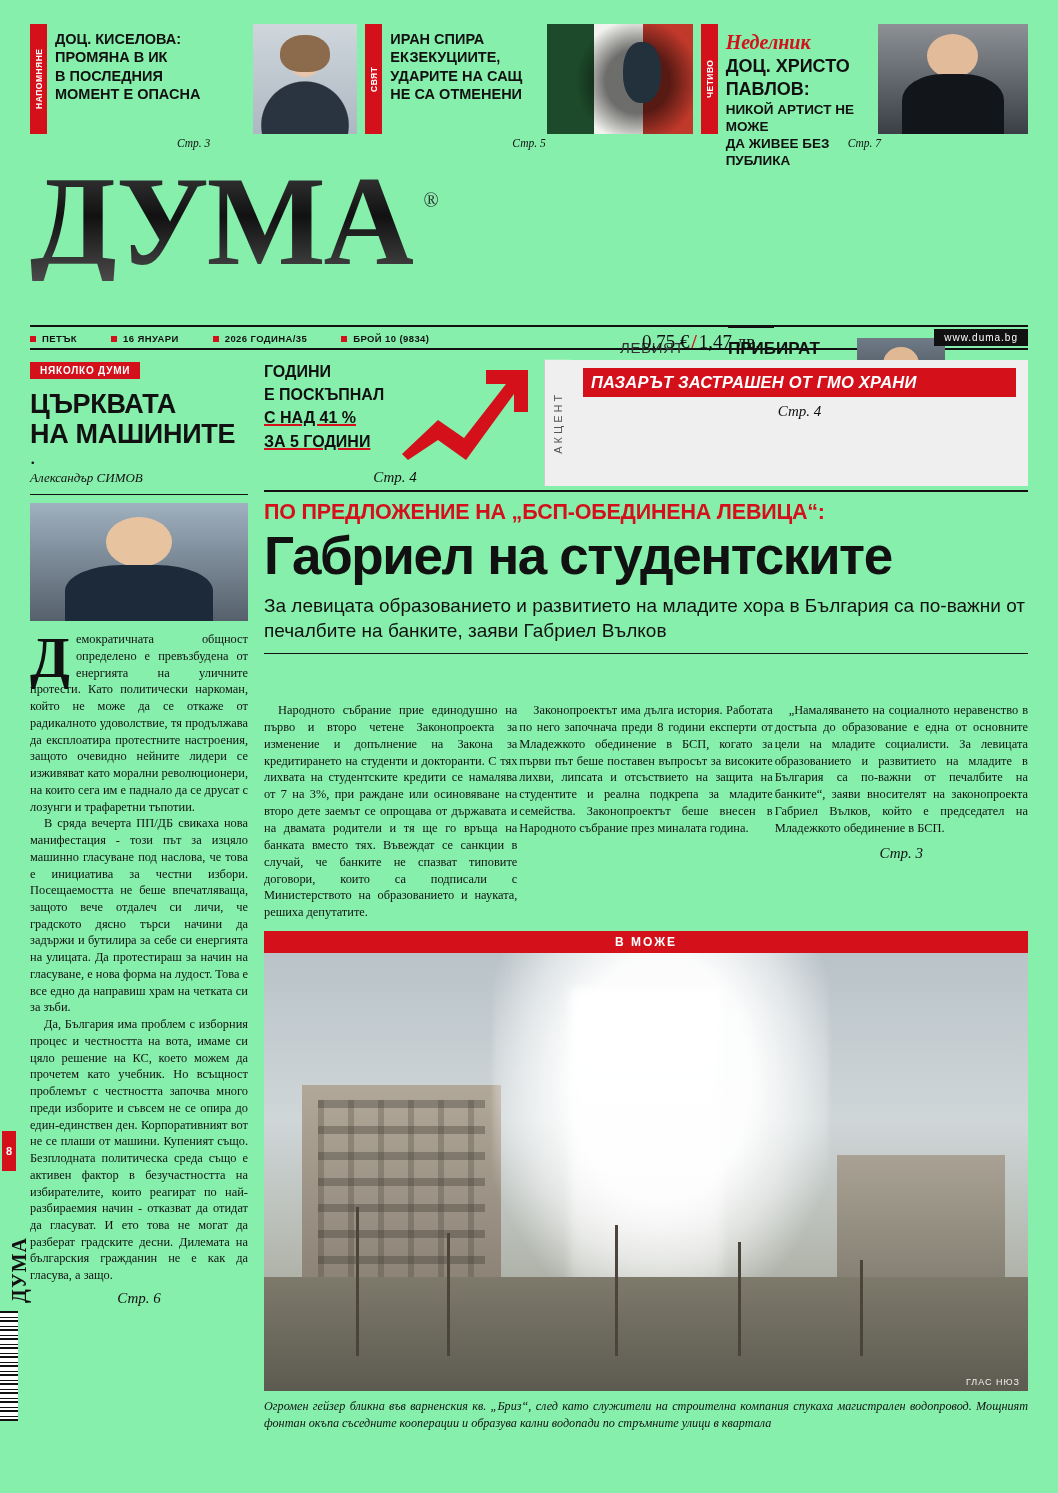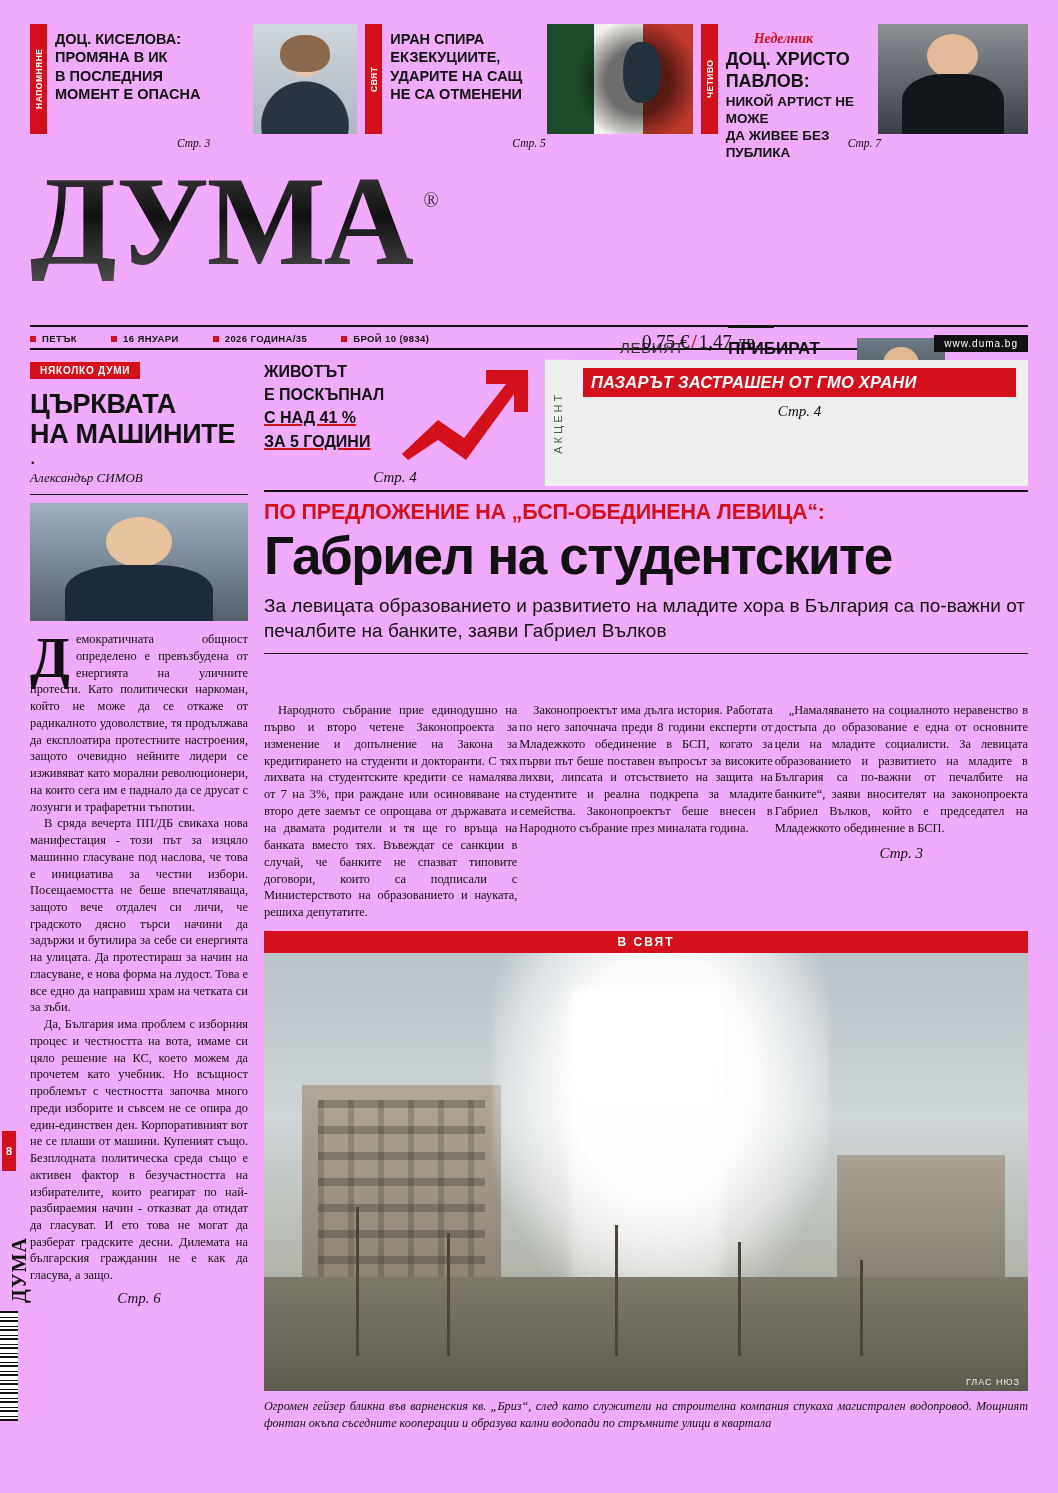--- a/index.html
+++ b/index.html
@@ -1,31 +1,31 @@
 <!DOCTYPE html>
 <html><head>
 <meta charset="utf-8">
 <style>
   html,body{margin:0;padding:0;background:#fff;}
   body{width:1058px;height:1493px;font-family:"Liberation Serif",serif;color:#111;position:relative;overflow:hidden;}
-  .page{width:1058px;height:1493px;position:relative;background:#f0abfc;}
+  .page{width:1058px;height:1493px;position:relative;background:#86efac;}
 
   
   .teaser-strip{display:flex;gap:8px;padding:24px 30px 0 30px;box-sizing:border-box;}
   .teaser{flex:1;position:relative;display:flex;height:110px;border-bottom:0;}
   .teaser .tag{writing-mode:vertical-rl;transform:rotate(180deg);background:#d4111b;color:#fff;font-family:"Liberation Sans",sans-serif;font-size:8.5px;font-weight:700;letter-spacing:.5px;display:flex;align-items:center;justify-content:center;width:17px;text-align:center;}
   .teaser .txt{flex:1;padding:6px 6px 0 8px;font-family:"Liberation Sans",sans-serif;font-weight:700;font-size:14.5px;line-height:1.26;color:#111;}
   .teaser .thumb{width:108px;height:110px;overflow:hidden;position:relative;background:#222;}
   .teaser.t3 .thumb{width:150px;}
   .teaser.t2 .thumb{width:146px;}
   .teaser.t1 .thumb{width:104px;}
   .page-ref{font-style:italic;font-size:11.5px;text-align:center;color:#111;margin-top:3px;font-family:"Liberation Serif",serif;}
   .teaser-refs{display:flex;gap:8px;padding:0 30px;box-sizing:border-box;}
   .teaser-refs>div{flex:1;text-align:center;}
-  .script-word{font-family:"Liberation Serif",serif;font-style:italic;color:#d4111b;font-size:14px;font-weight:700;margin-left:28px;}
+  .script-word{font-family:"Liberation Serif",serif;font-style:italic;color:#d4111b;font-size:20px;font-weight:700;}
 
   
   .ph{position:absolute;inset:0;}
   .ph-woman{background:
      radial-gradient(circle at 50% 34%, #e8c6ab 0 17%, rgba(232,198,171,0) 18%),
      radial-gradient(circle at 50% 92%, #2a3340 0 38%, rgba(42,51,64,0) 39%),
      linear-gradient(#cfd6dc,#aeb8c2);}
   .ph-woman:after{content:"";position:absolute;left:26%;top:10%;width:48%;height:34%;border-radius:48% 48% 42% 42%;background:#8c6a4c;}
   .ph-flag{background:linear-gradient(90deg,#1d4a2a 0 32%,#f2f2ee 32% 66%,#c0392b 66% 100%);}
   .ph-flag:before{content:"";position:absolute;inset:0;background:radial-gradient(circle at 62% 52%, rgba(0,0,0,.55) 0 30%, rgba(0,0,0,0) 58%);}
@@ -52,21 +52,21 @@
   .mh-right .pic{width:88px;height:78px;position:relative;overflow:hidden;background:#444;flex:none;}
   .mh-ref{text-align:right;font-style:italic;font-size:11.5px;margin-top:4px;}
 
   .info-line{position:relative;margin:6px 30px 0 30px;padding-top:6px;border-top:2px solid #111;display:flex;align-items:center;}
   .info-line .meta{display:flex;gap:0;align-items:center;font-family:"Liberation Sans",sans-serif;font-size:9.5px;letter-spacing:.4px;color:#111;font-weight:700;}
   .info-line .meta span{margin-right:34px;display:inline-flex;align-items:center;}
   .info-line .meta i{width:6px;height:6px;background:#d4111b;display:inline-block;margin-right:6px;}
   .price{position:absolute;left:612px;top:4px;font-family:"Liberation Serif",serif;font-size:19px;}
   .price b{font-weight:400;}
   .price .sep{color:#d4111b;font-weight:700;padding:0 2px;}
-  .site{position:absolute;right:0;top:8px;background:#111;color:#fff;font-family:"Liberation Sans",sans-serif;font-size:10px;letter-spacing:1px;padding:3px 10px;}
+  .site{position:absolute;right:0;top:2px;background:#111;color:#fff;font-family:"Liberation Sans",sans-serif;font-size:10px;letter-spacing:1px;padding:3px 10px;}
   .rule2{margin:4px 30px 0 30px;border-top:2px solid #111;}
 
   
   .body-wrap{display:flex;padding:0 30px;box-sizing:border-box;margin-top:10px;}
   .col-left{width:218px;flex:none;position:relative;}
   .col-right{flex:1;padding-left:16px;position:relative;}
 
   .kicker{display:inline-block;background:#d4111b;color:#fff;font-family:"Liberation Sans",sans-serif;font-size:10px;font-weight:700;letter-spacing:.8px;padding:3px 10px;}
   .edit-title{font-family:"Liberation Sans",sans-serif;font-weight:700;font-size:27px;line-height:1.12;margin:10px 0 4px 0;letter-spacing:-.3px;}
   .edit-dot{font-size:22px;line-height:.4;margin:2px 0 8px 0;}
@@ -277,21 +277,21 @@
       </div>
       <div class="stp">Стр. 6</div>
 
     </div>
 
     <div class="col-right">
 
       <div class="tworow">
         <div class="infl">
           <div class="lines">
-            <div>ЖИВОТЪТ</div>
+            <div>ГОДИНИ</div>
             <div>Е ПОСКЪПНАЛ</div>
             <div><u>С НАД 41 %</u></div>
             <div><u>ЗА 5 ГОДИНИ</u></div>
           </div>
           <svg class="arrow" viewBox="0 0 130 92">
             <polygon points="0,86 36,52 62,70 104,16 84,16 84,2 126,2 126,44 112,44 112,26 64,92 36,72 6,92" fill="#d4111b"></polygon>
           </svg>
           <div class="stp">Стр. 4</div>
         </div>
 
@@ -318,21 +318,21 @@
           </div>
         <div class="c">
             <p>Законопроектът има дълга история. Работата по него започнача преди 8 години експерти от Младежкото обединение в БСП, когато за първи път беше поставен въпросът за високите лихви, липсата и отсъствието на защита на студентите и реална подкрепа за младите семейства. Законопроектът беше внесен в Народното събрание през миналата година.</p>
           </div>
         <div class="c">
           <p>„Намаляването на социалното неравенство в достъпа до образование е една от основните цели на младите социалисти. За левицата образованието и развитието на младите в България са по-важни от печалбите на банките“, заяви вносителят на законопроекта Габриел Вълков, който е председател на Младежкото обединение в БСП.</p>
           <div class="stp">Стр. 3</div>
         </div>
       </div>
 
-      <div class="inframe">В СВЯТ</div>
+      <div class="inframe">В МОЖЕ</div>
       <div class="bigphoto">
         <div class="bp-sky"></div>
         <div class="bp-build"></div>
         <div class="bp-build2"></div>
         <div class="bp-geyser"></div>
         <div class="bp-geyser2"></div>
         <div class="bp-ground"></div>
         <div class="bp-tree" style="left:12%;height:34%;"></div>
         <div class="bp-tree" style="left:24%;height:28%;"></div>
         <div class="bp-tree" style="left:46%;height:30%;"></div>

